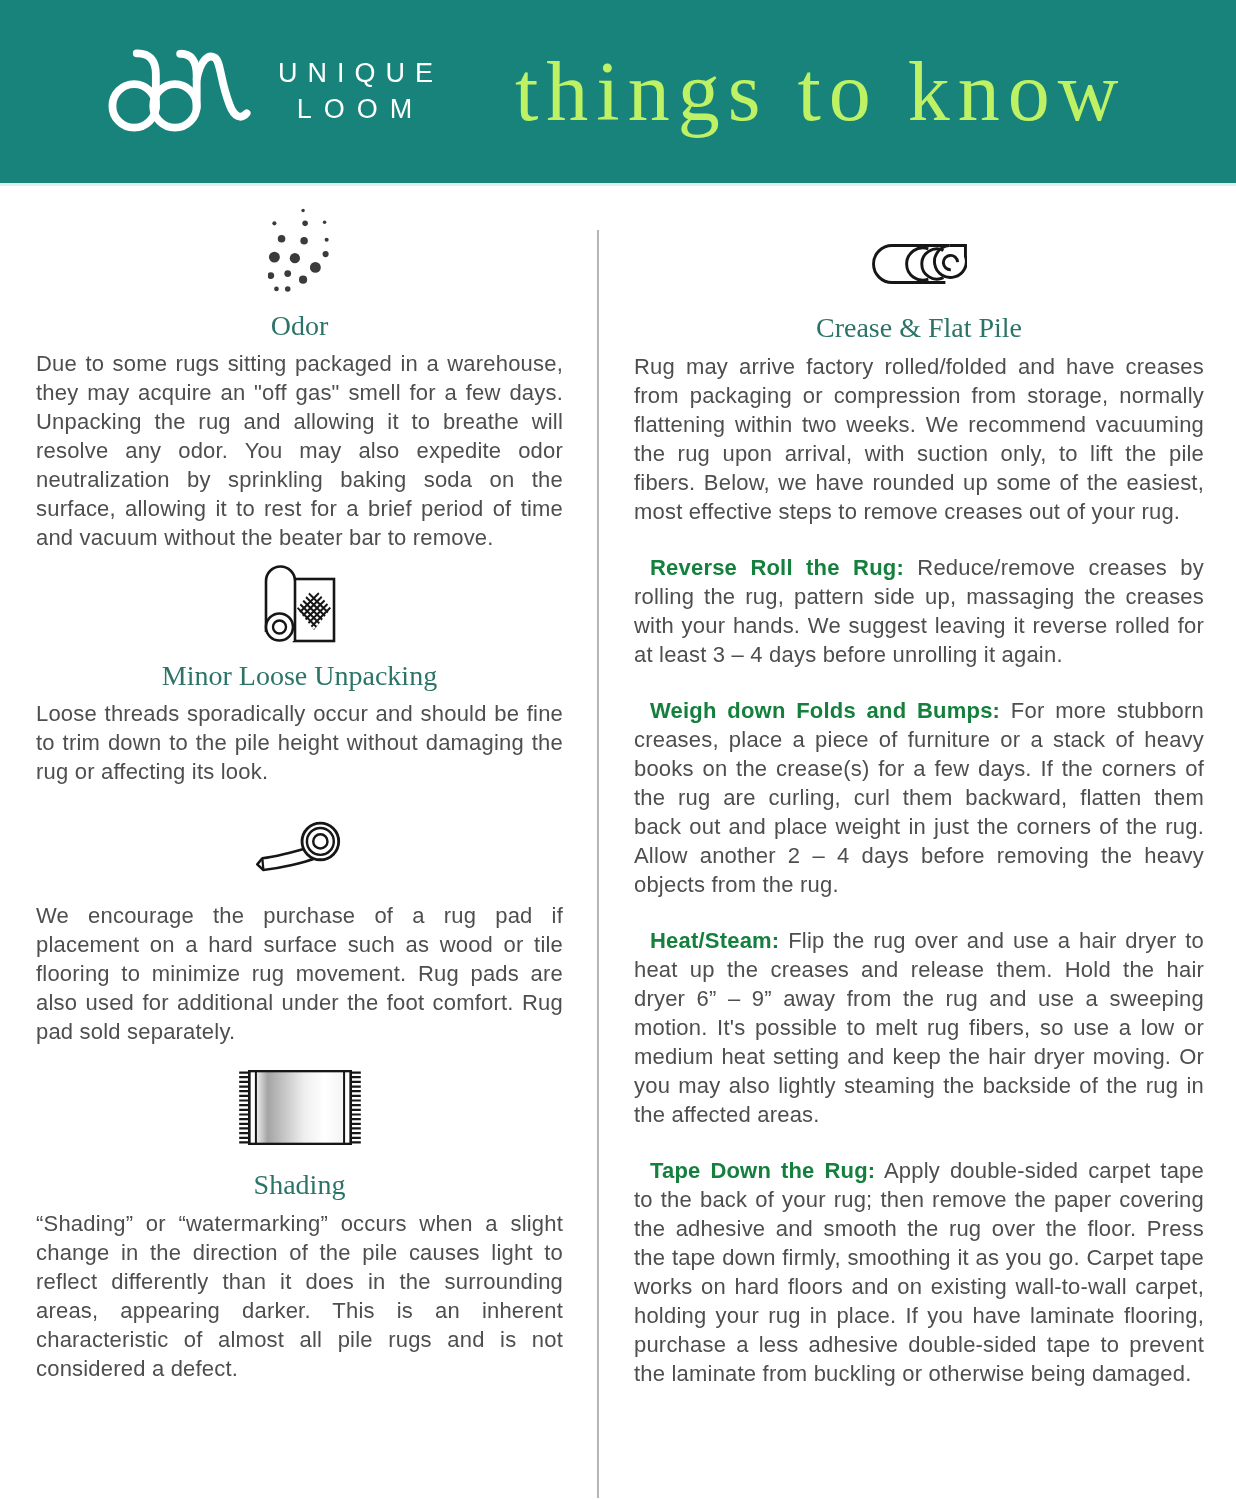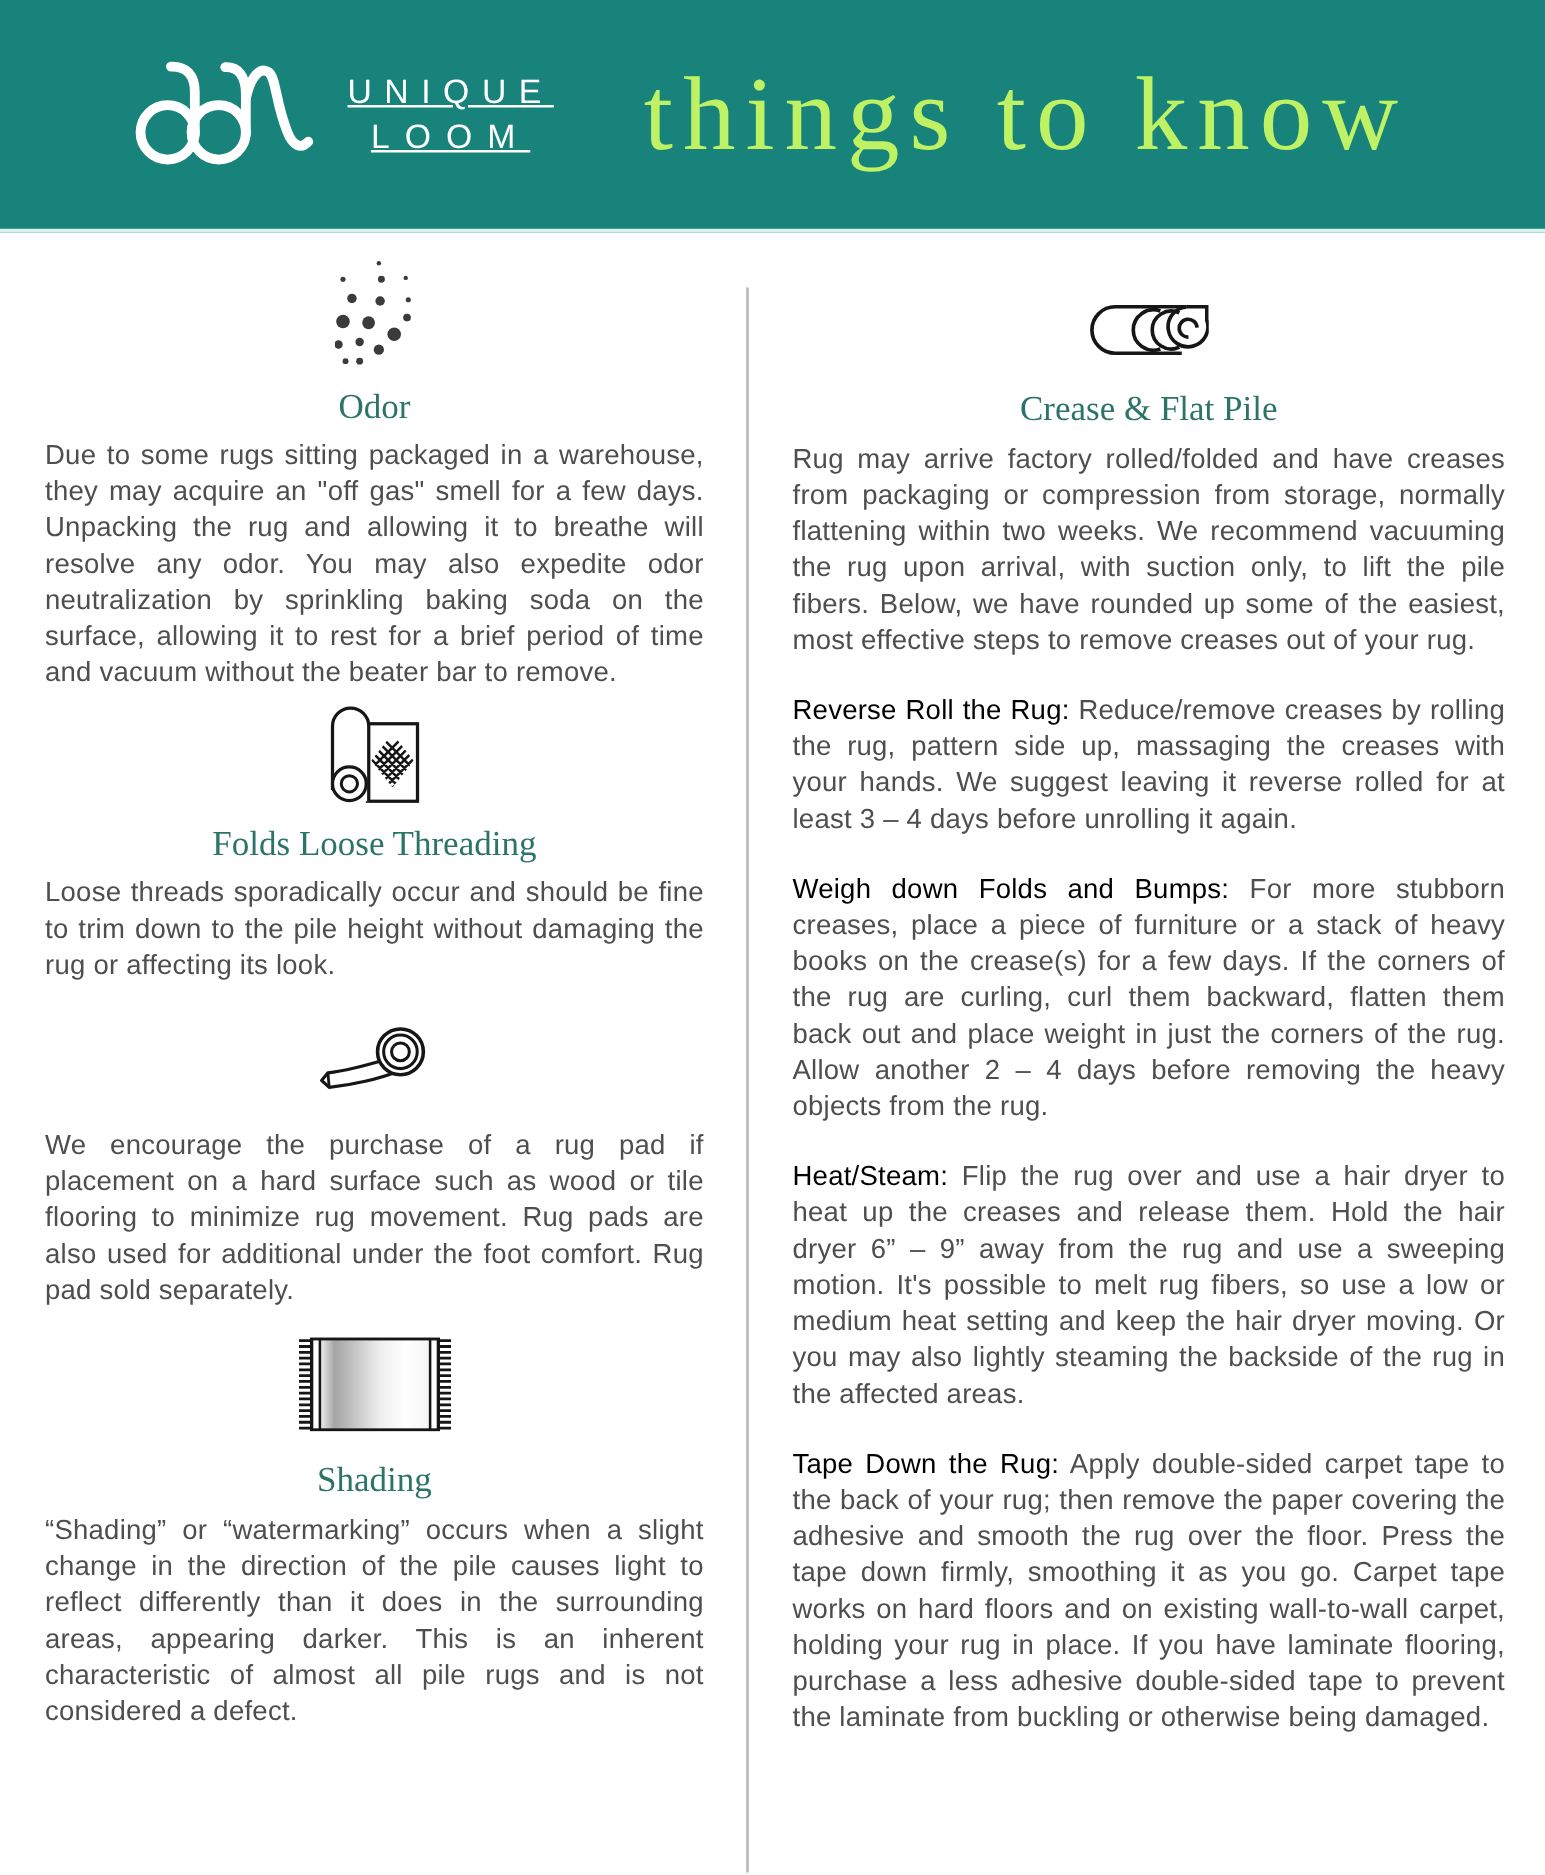--- a/index.html
+++ b/index.html
@@ -15,21 +15,21 @@
     border-bottom:3px solid #d9f0ec;
     display:flex; align-items:center;
     padding-left:102px;
   }
   .brand { display:flex; align-items:center; gap:24px; }
   .brand svg { display:block; }
   .brand-text {
     color:#ffffff; font-size:27px; letter-spacing:10px;
     line-height:1.3; font-weight:400;
   }
-  .brand-text div { white-space:nowrap;text-decoration:underline; }
+  .brand-text div { white-space:nowrap; }
   .brand-text .l2 { text-align:center; letter-spacing:12px; }
   .band h1 {
     color:#bef264; font-family:"Liberation Serif", serif; font-weight:400;
     font-size:84px; letter-spacing:8px; margin-left:72px; white-space:nowrap;
   }
   
   .columns { display:flex; height:1311px; }
   .col { display:block; }
   .col.left  { width:527px; margin-left:36px; }
   .col.right { width:570px; margin-left:35px; }
@@ -40,21 +40,21 @@
   .icon-wrap { display:flex; justify-content:center; }
   h2 {
     font-family:"Liberation Serif", serif; font-weight:400;
     color:var(--heading-teal, #2c7468); font-size:28px;
     text-align:center; line-height:1.15;
   }
   p.body {
     color:var(--body-gray, #4e4e50); font-size:22px; line-height:29px;
     text-align:justify; letter-spacing:0.2px;
   }
-  p.body b { color:#000000; font-weight:400; }
+  p.body b { color:#15803d; font-weight:700;margin-left:16px; }
   
   .sec-odor    { margin-top:22px; }
   .sec-odor .icon-wrap    { margin-bottom:18px; }
   .sec-thread  { margin-top:12px; }
   .sec-thread .icon-wrap  { margin-bottom:16px; }
   .sec-rugpad  { margin-top:30px; }
   .sec-rugpad .icon-wrap  { margin-bottom:28px; }
   .sec-shading { margin-top:24px; }
   .sec-shading .icon-wrap { margin-bottom:24px; }
   .col.left h2 { margin-bottom:7px; }
@@ -132,21 +132,21 @@
             <g clip-path="url(#diamondClip)">
               <path class="ln" stroke-width="2" d="M16 20 L64 68 M22.5 20 L70.5 68 M29 20 L77 68 M35.5 20 L83.5 68 M9.5 20 L57.5 68 M3 20 L51 68
                    M16 68 L64 20 M22.5 68 L70.5 20 M29 68 L77 20 M35.5 68 L83.5 20 M42 68 L90 20 M48.5 68 L96.5 20"></path>
             </g>
             <path d="M2 72 L2 17 A14.5 14.5 0 0 1 31 17 L31 77 L10 77 Z" fill="#fff"></path>
             <path class="ln" stroke-width="2.6" d="M2 68 L2 17 A14.5 14.5 0 0 1 31 17 L31 77"></path>
             <circle cx="15.5" cy="63" r="13.5" fill="#fff" stroke="#161616" stroke-width="2.6"></circle>
             <circle cx="15.5" cy="63" r="6.5" fill="none" stroke="#161616" stroke-width="2.4"></circle>
           </svg>
         </div>
-        <h2>Folds Loose Threading</h2>
+        <h2>Minor Loose Unpacking</h2>
         <p class="body">Loose threads sporadically occur and should be fine to trim down to the pile height without damaging the rug or affecting its look.</p>
       </div>
 
       <div class="sec-rugpad">
         <div class="icon-wrap">
           <svg width="90" height="57" viewBox="0 0 88 56">
             <path d="M56 30 C36 36 16 40.5 7 41.5 L2 47.5 L8 53 C26 51 48 46 60 41 Z" fill="#fff" stroke="#161616" stroke-width="2.5" stroke-linejoin="round"></path>
             <path class="ln" stroke-width="2.2" d="M7 41.5 L8 53"></path>
             <circle cx="64" cy="25" r="18" fill="#fff" stroke="#161616" stroke-width="2.8"></circle>
             <circle cx="64" cy="25" r="13.2" fill="none" stroke="#161616" stroke-width="2.4"></circle>

